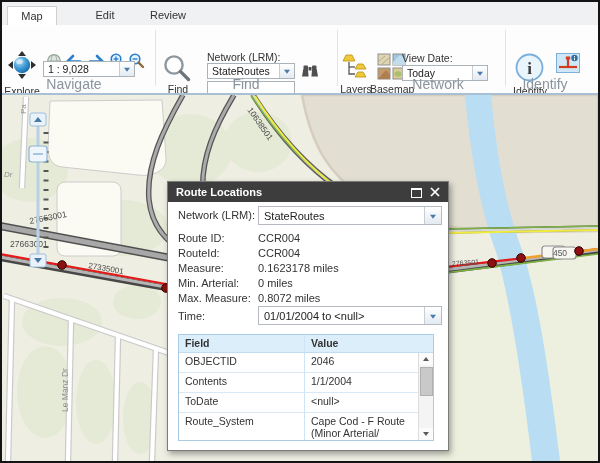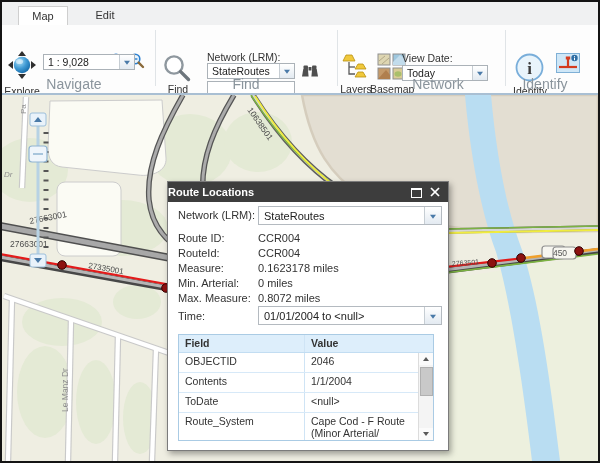--- a/index.html
+++ b/index.html
@@ -21,21 +21,21 @@
   .tri-down{position:absolute;left:50%;top:50%;transform:translate(-50%,-30%);width:0;height:0;
     border-left:3.5px solid transparent;border-right:3.5px solid transparent;border-top:4px solid #4a7aa8;}
   .field{position:absolute;background:#fff;border:1px solid #abb2b8;box-sizing:border-box;font-size:10.5px;}
   .caret{position:absolute;width:0;height:0;border-left:3.5px solid transparent;border-right:3.5px solid transparent;border-top:4px solid #6a7a88;}
   
   .map{position:absolute;left:0;top:93px;width:596px;height:366px;background:#efeee2;}
   
   .dialog{position:absolute;left:165px;top:179px;width:280px;height:268px;background:#fff;
     border:1px solid #7b7b7b;box-shadow:2px 3px 6px rgba(0,0,0,.35);box-sizing:content-box;}
   .dlg-title{position:absolute;left:0;top:0;right:0;height:20px;background:#3d3d3d;color:#fff;
-    font-size:11px;font-weight:bold;line-height:20px;box-sizing:border-box;}
+    font-size:11px;font-weight:bold;line-height:20px;padding-left:8px;box-sizing:border-box;}
   .dlg-max{position:absolute;right:26px;top:6px;width:9px;height:7px;border:1px solid #fff;border-top:2px solid #fff;}
   .dlg-close{position:absolute;right:8px;top:5px;width:10px;height:10px;}
   .dlg-label{position:absolute;left:10px;font-size:11px;color:#333;white-space:nowrap;}
   .dlg-value{position:absolute;left:90px;font-size:11px;color:#333;white-space:nowrap;}
   .dcombo{position:absolute;left:90px;width:184px;height:19px;background:#fff;border:1px solid #b4bac0;box-sizing:border-box;}
   .dcombo .txt{position:absolute;left:5px;top:50%;transform:translateY(-50%);font-size:11px;color:#222;white-space:nowrap;}
   .dcombo .arrowbox{position:absolute;right:0;top:0;bottom:0;width:16px;border-left:1px solid #c6cdd3;background:linear-gradient(#ffffff,#e3eaf1);}
   .dtable{position:absolute;left:10px;top:152px;width:256px;height:107px;border:1px solid #aacbe4;
     box-sizing:border-box;background:#fff;font-size:10.5px;color:#333;overflow:hidden;}
   .thead{display:flex;height:18px;background:#ddeefb;border-bottom:1px solid #c2ddf2;font-weight:bold;box-sizing:border-box;}
@@ -49,22 +49,23 @@
   .tri-dn-s{position:absolute;left:50%;top:50%;transform:translate(-50%,-50%);width:0;height:0;
     border-left:3.5px solid transparent;border-right:3.5px solid transparent;border-top:4px solid #5a5a5a;}
   .sthumb{position:absolute;left:1px;top:14px;width:11px;height:27px;background:#c9c9c9;border:1px solid #b0b0b0;}
 </style>
 </head>
 <body>
 
 <div class="screen">
 
   <div class="tabstrip">
-    <div class="tab active" style="left:16px;width:50px;">Map</div>
+    <div class="tab active" style="left:5px;width:50px;">Map</div>
     <div class="tab" style="left:76px;width:54px;">Edit</div>
+    <div class="tab" style="left:136px;width:60px;">Review</div>
   </div>
 
   <div class="ribbon">
 
     <svg class="icon" style="left:6px;top:26px;" width="28" height="28" viewBox="0 0 28 28">
       <defs>
         <radialGradient id="gExp" cx="35%" cy="30%" r="75%">
           <stop offset="0%" stop-color="#aee0f7"></stop>
             <stop offset="55%" stop-color="#3f9ad4"></stop>
             <stop offset="100%" stop-color="#156aa8"></stop>
@@ -96,21 +97,21 @@
       <circle cx="7" cy="7" r="4.8" fill="#e8f4fc" stroke="#2a7fd0" stroke-width="1.6"></circle>
       <line x1="7" y1="4.6" x2="7" y2="9.4" stroke="#2a7fd0" stroke-width="1.4"></line>
       <line x1="4.6" y1="7" x2="9.4" y2="7" stroke="#2a7fd0" stroke-width="1.4"></line>
       <line x1="10.6" y1="10.6" x2="15" y2="15" stroke="#8a6a3a" stroke-width="2.4" stroke-linecap="round"></line>
     </svg>
     <svg class="icon" style="left:126px;top:27px;" width="17" height="18" viewBox="0 0 17 18">
       <circle cx="7" cy="7" r="4.8" fill="#e8f4fc" stroke="#2a7fd0" stroke-width="1.6"></circle>
       <line x1="4.6" y1="7" x2="9.4" y2="7" stroke="#2a7fd0" stroke-width="1.4"></line>
       <line x1="10.6" y1="10.6" x2="15" y2="15" stroke="#8a6a3a" stroke-width="2.4" stroke-linecap="round"></line>
     </svg>
-    <div class="combo" style="left:41px;top:29px;width:92px;height:16px;">
+    <div class="combo" style="left:41px;top:36px;width:92px;height:16px;">
       <span class="txt">1 : 9,028</span>
       <span class="arrowbox">
           <span class="tri-down"></span>
         </span>
     </div>
     <div class="grouplabel" style="left:22px;">Navigate</div>
     <div class="vsep" style="left:153px;"></div>
 
     <svg class="icon" style="left:160px;top:28px;" width="30" height="30" viewBox="0 0 30 30">
       <circle cx="12" cy="12" r="8.6" fill="#ffffff" stroke="#8e979e" stroke-width="2.4"></circle>

